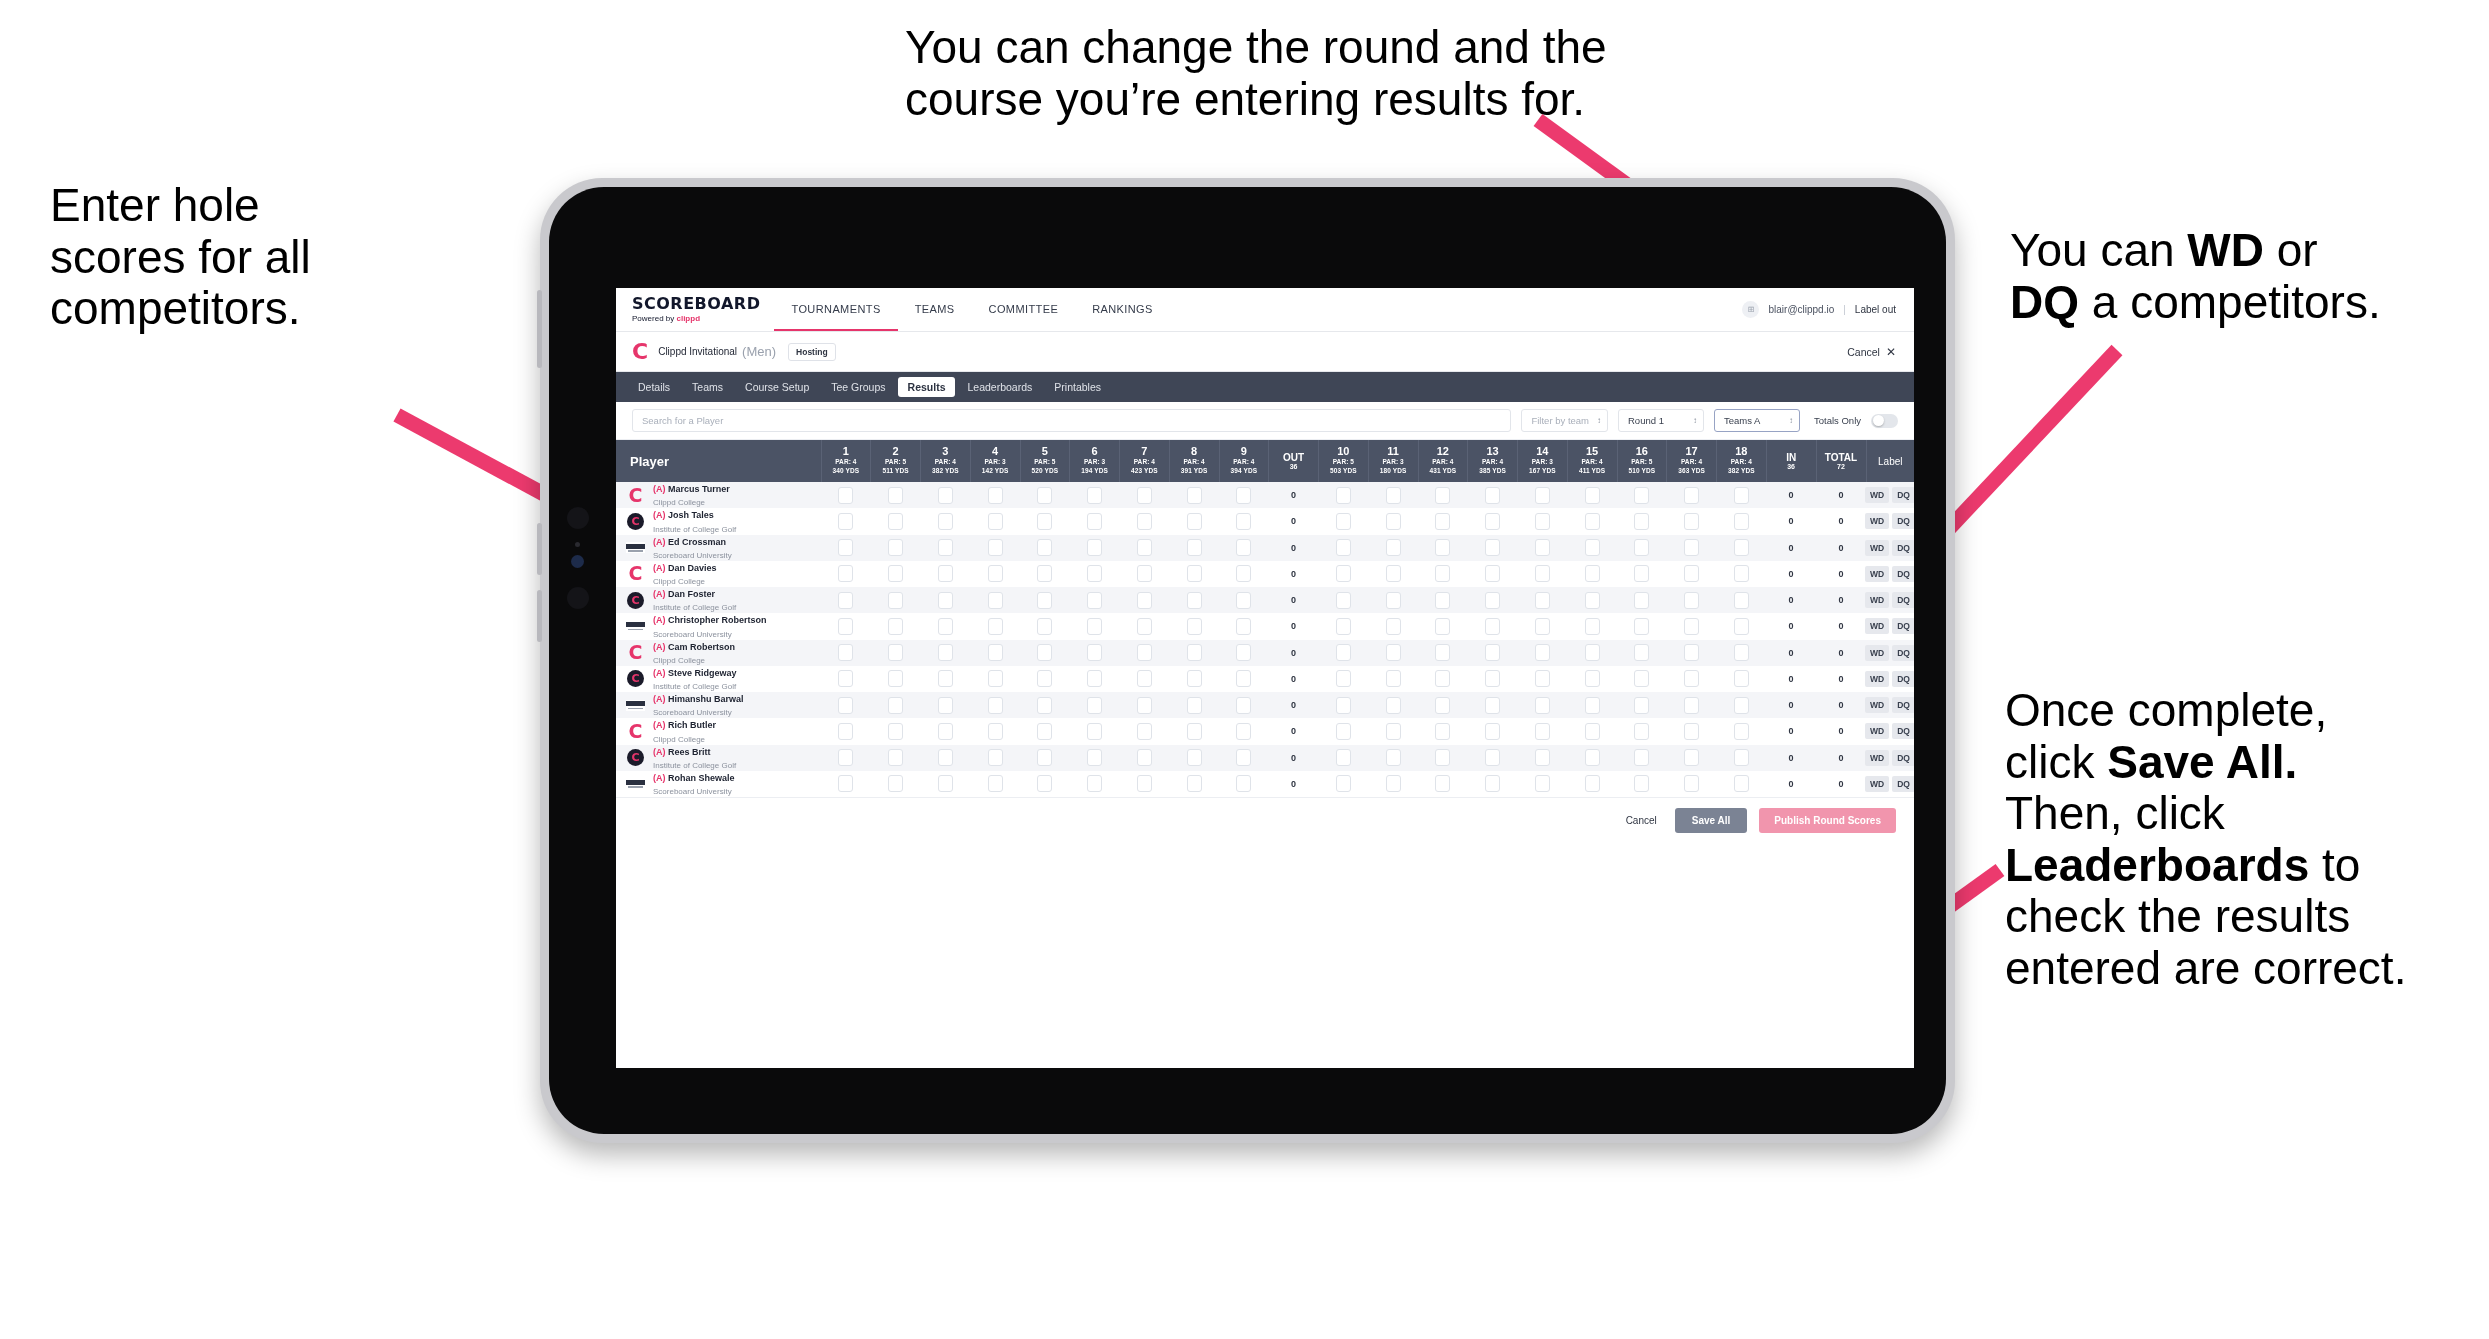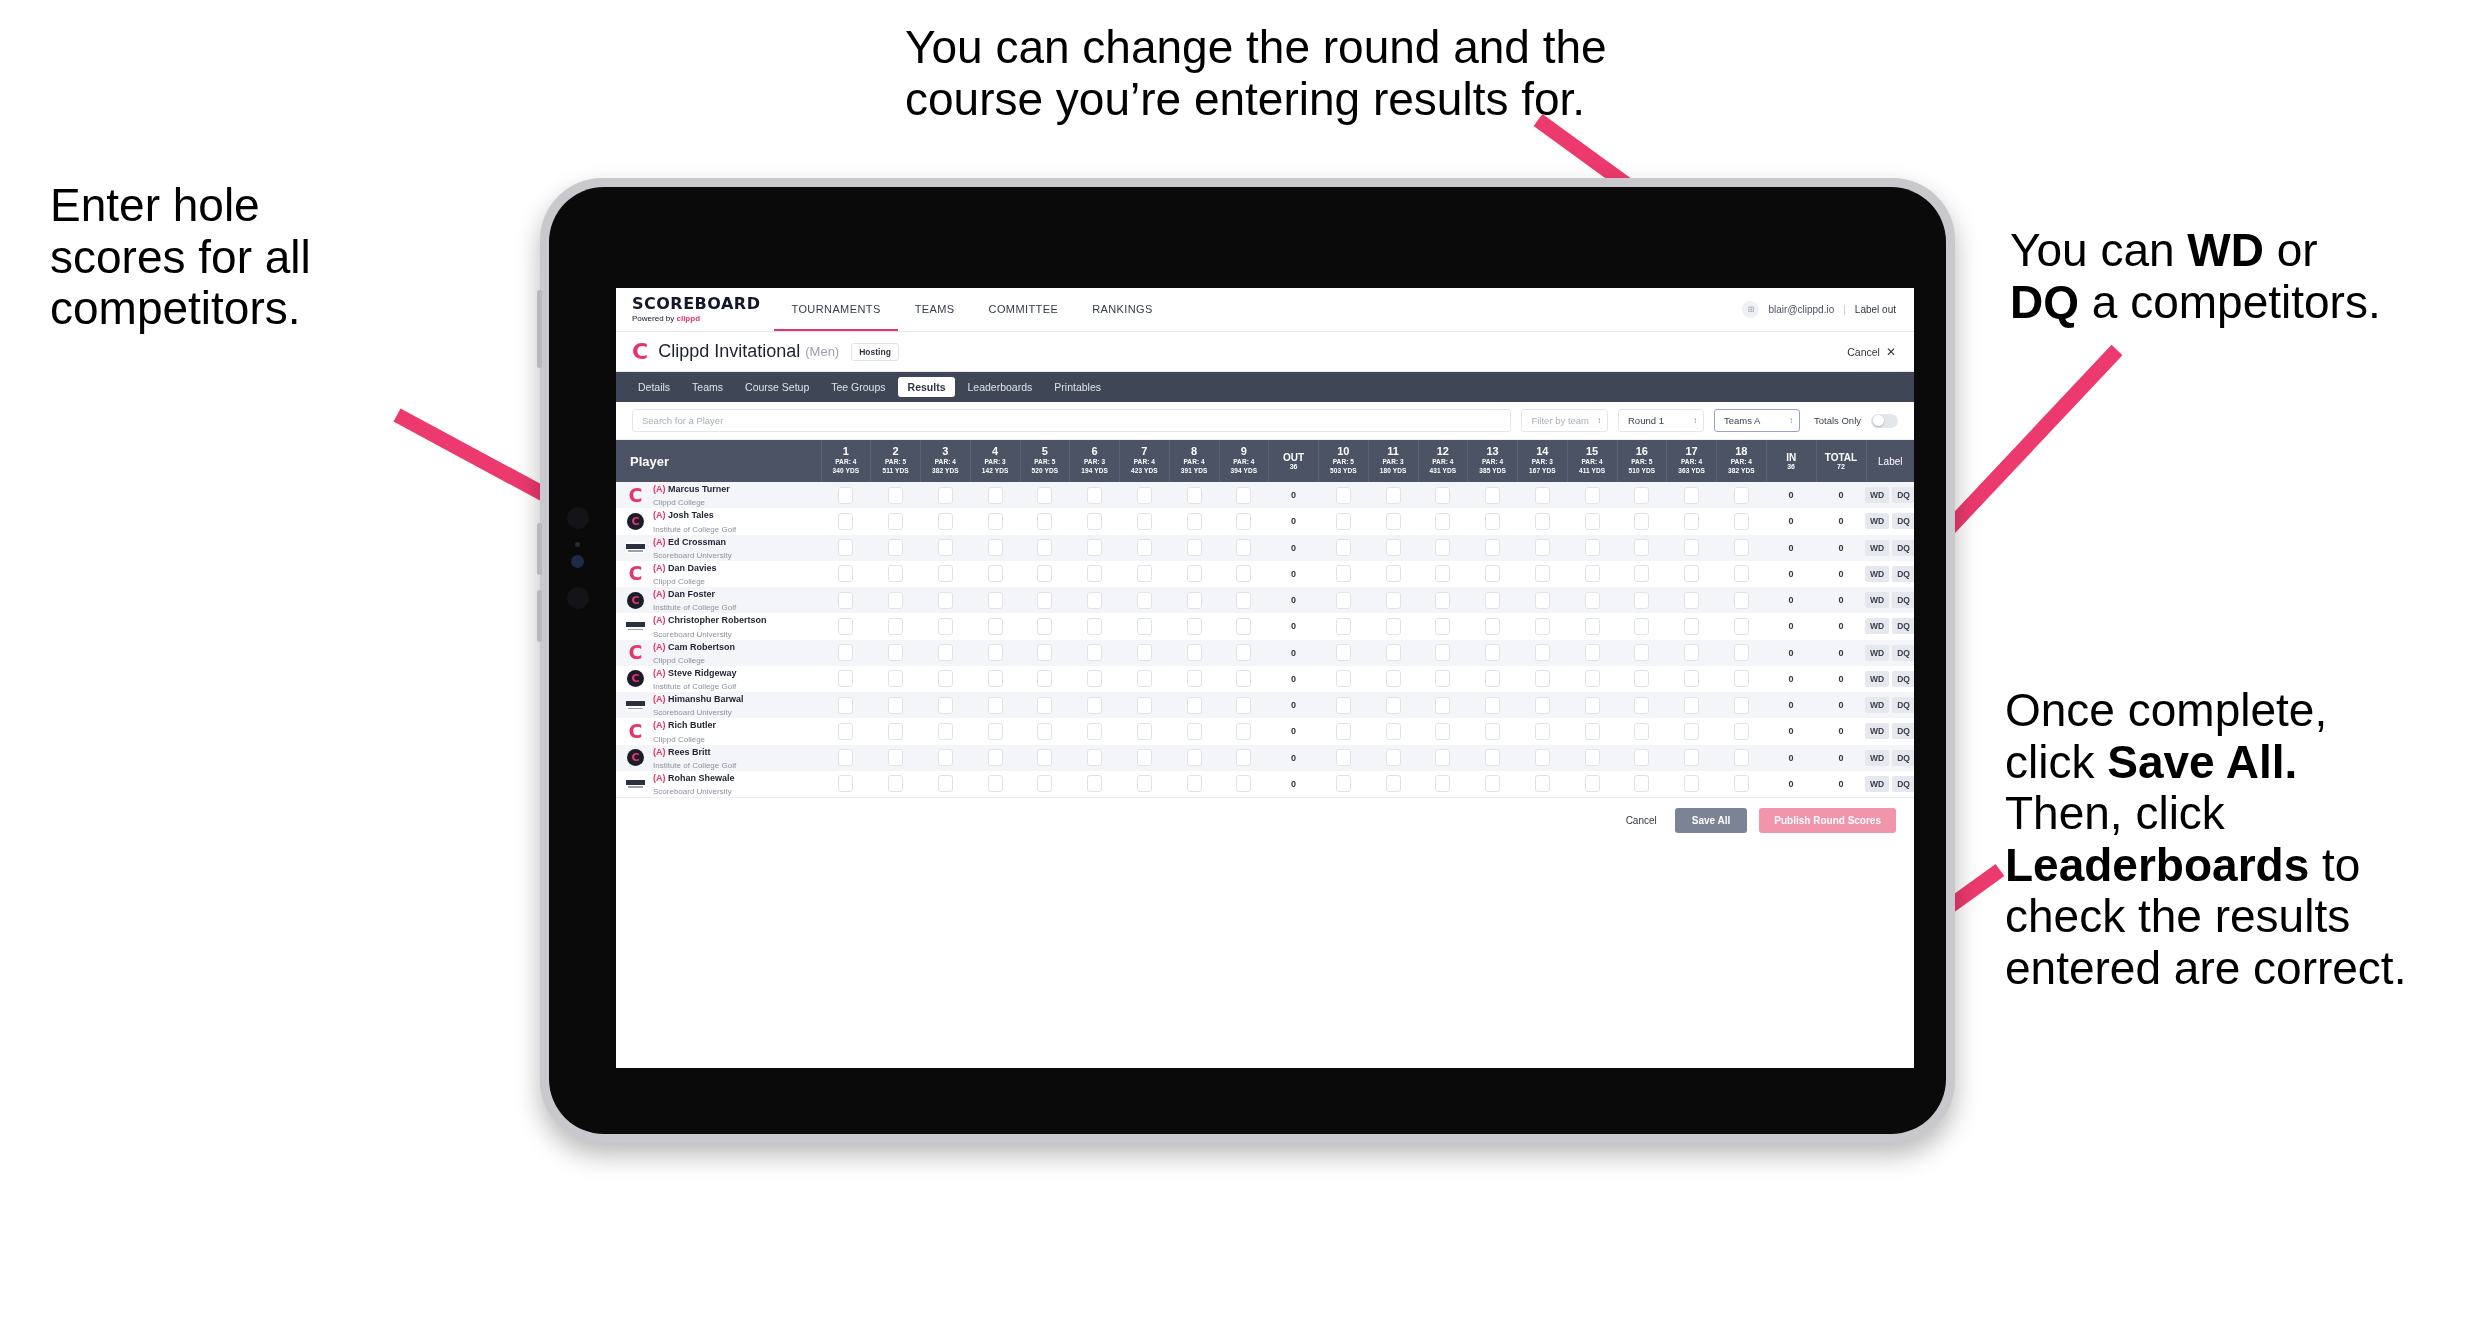--- a/index.html
+++ b/index.html
@@ -100,21 +100,21 @@
   .tourbar {
     height: 40px; display: flex; align-items: center;
     padding: 0 18px 0 16px; background: #fff;
     border-bottom: 1px solid #e6e8ec;
   }
   .c-logo {
     font-family: "DejaVu Sans", sans-serif;
     color: #e6356b; font-weight: bold; font-size: 22px;
     line-height: 1; margin-right: 10px;
   }
-  .tour-name { font-size: 18px; color: #1d2230; }
+  .tour-name { font-size: 10px; color: #1d2230; }
   .tour-gender { font-size: 13px; color: #9aa1ad; margin-left: 5px; }
   .chip-hosting {
     margin-left: 12px; font-size: 8.5px; font-weight: bold;
     padding: 3px 7px; border: 1px solid #dfe2e8; border-radius: 3px;
     color: #2f3542; background: #fff;
   }
   .cancel-x { margin-left: auto; font-size: 10.5px; color: #2f3542;
     display: flex; align-items: center; gap: 6px; }
   .cancel-x .x { font-size: 12px; }
 

